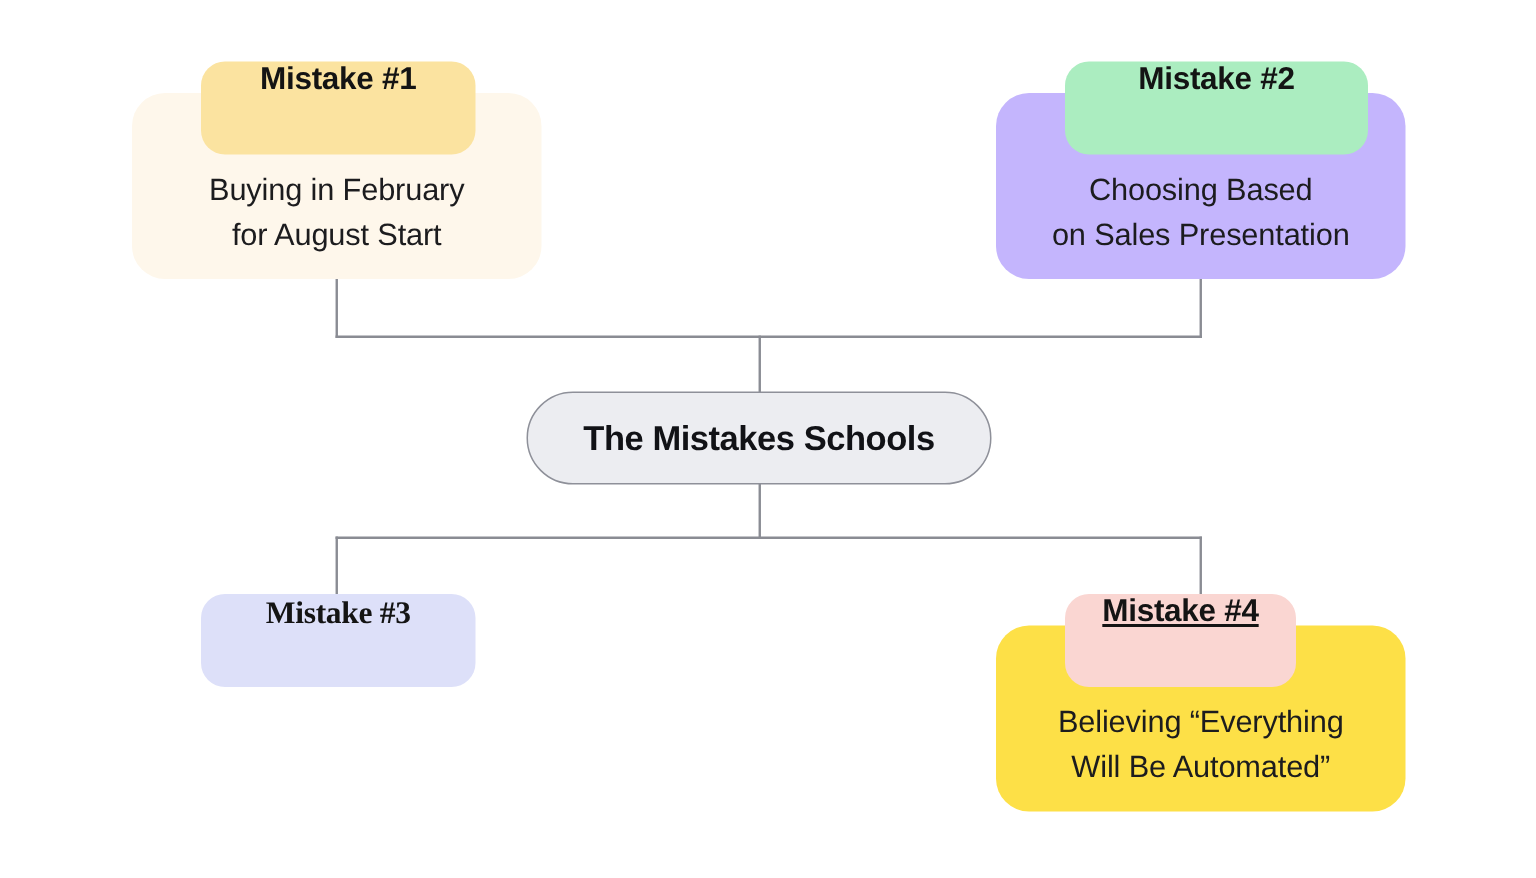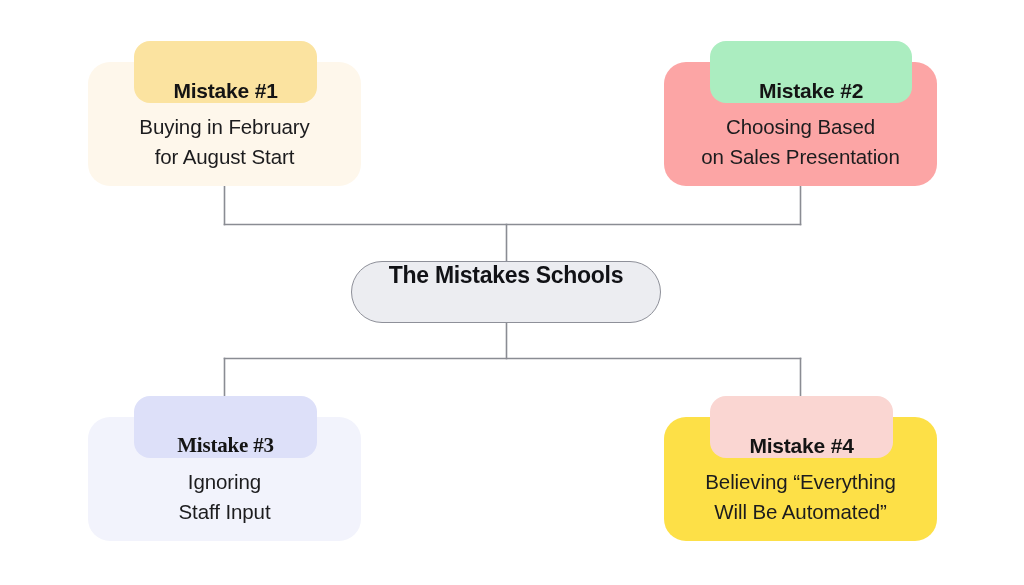--- a/index.html
+++ b/index.html
@@ -46,57 +46,57 @@
     color: #1c1c1e;
     font-size: 20.5px;
     line-height: 30px;
     letter-spacing: -0.1px;
     white-space: pre-line;
   }
   .pill {
     position: absolute;
     border-radius: 16px;
     display: flex;
-    align-items: flex-end;
+    align-items: flex-start;
     justify-content: center;
     color: #141414;
     font-size: 21px;
     font-weight: bold;
     letter-spacing: -0.2px;
     box-sizing: border-box;
   }
 
   
   #card-1      { left: 88px;  top: 62px;  width: 273px; height: 124px; background: #FEF7EB; }
   #pill-1      { left: 134px; top: 41px;  width: 183px; height: 62px;  background: #FBE3A0; }
 
   
-  #card-2      { left: 664px; top: 62px;  width: 273px; height: 124px; background: #fca5a5; }
+  #card-2      { left: 664px; top: 62px;  width: 273px; height: 124px; background: #c4b5fd; }
   #pill-2      { left: 710px; top: 41px;  width: 202px; height: 62px;  background: #ABEDC0; }
 
   
   #card-3      { left: 88px;  top: 417px; width: 273px; height: 124px; background: #F2F3FC; }
   #pill-3      { left: 134px; top: 396px; width: 183px; height: 62px;  background: #DDE0F9; font-family: Liberation Serif, serif; }
 
   
   #card-4      { left: 664px; top: 417px; width: 273px; height: 124px; background: #fde047; }
-  #pill-4      { left: 710px; top: 396px; width: 183px; height: 62px;  background: #FAD6D2; }
+  #pill-4      { left: 710px; top: 396px; width: 154px; height: 62px;  background: #FAD6D2; text-decoration: underline; }
 
   
   #center-node {
     position: absolute;
     left: 351px;
     top: 261px;
     width: 310px;
     height: 62px;
     background: #ECEDF1;
     border: 1.4px solid #8E9099;
     border-radius: 31px;
     display: flex;
-    align-items: flex-start;
+    align-items: center;
     justify-content: center;
     box-sizing: border-box;
   }
   #center-label {
     color: #111216;
     font-size: 23px;
     font-weight: bold;
     letter-spacing: -0.3px;
   }
 </style>
@@ -133,24 +133,20 @@
 on Sales Presentation</div>
   </div>
   <div class="pill" id="pill-2">
     <span>Mistake #2</span>
   </div>
 
   <div id="center-node">
     <span id="center-label">The Mistakes Schools</span>
   </div>
 
-  <div class="card" id="card-3">
-    <div class="card-body">Ignoring
-Staff Input</div>
-  </div>
   <div class="pill" id="pill-3">
     <span>Mistake #3</span>
   </div>
 
   <div class="card" id="card-4">
     <div class="card-body">Believing “Everything
 Will Be Automated”</div>
   </div>
   <div class="pill" id="pill-4">
     <span>Mistake #4</span>

